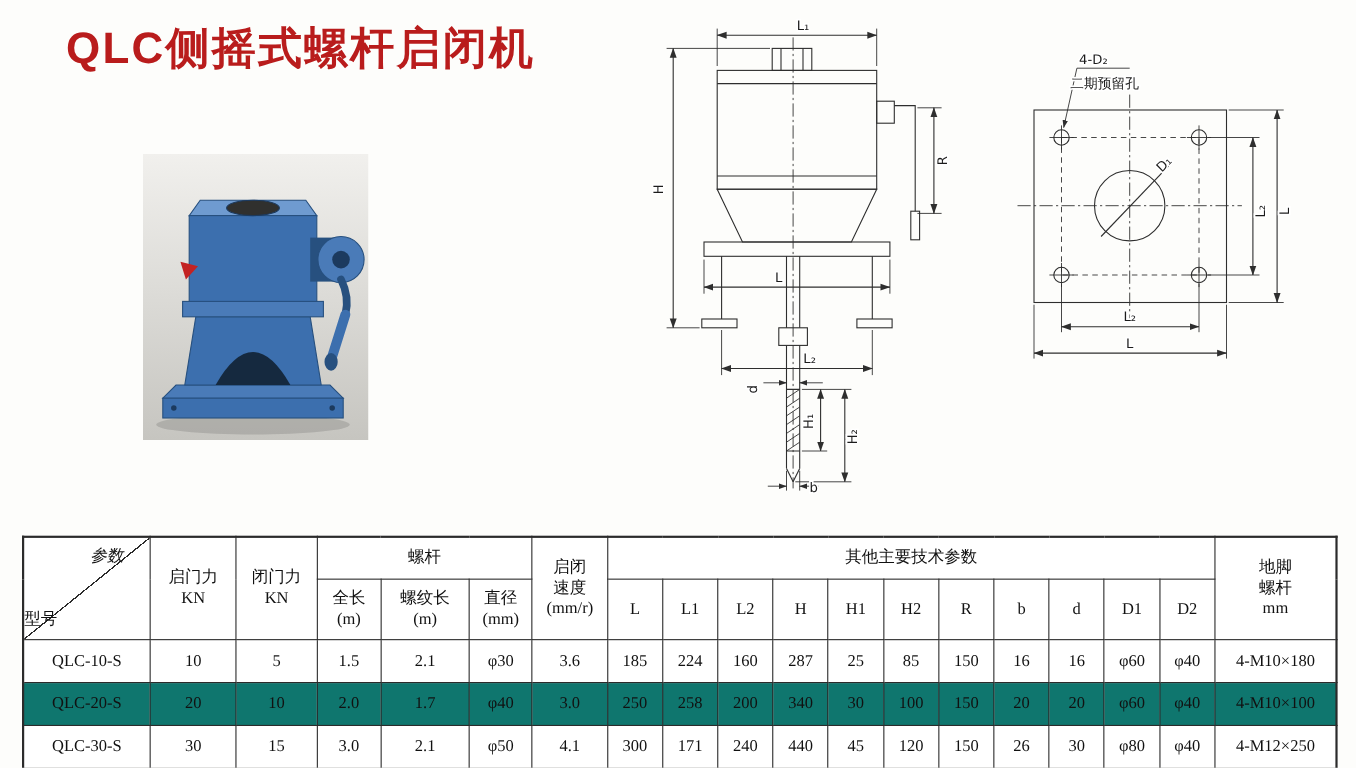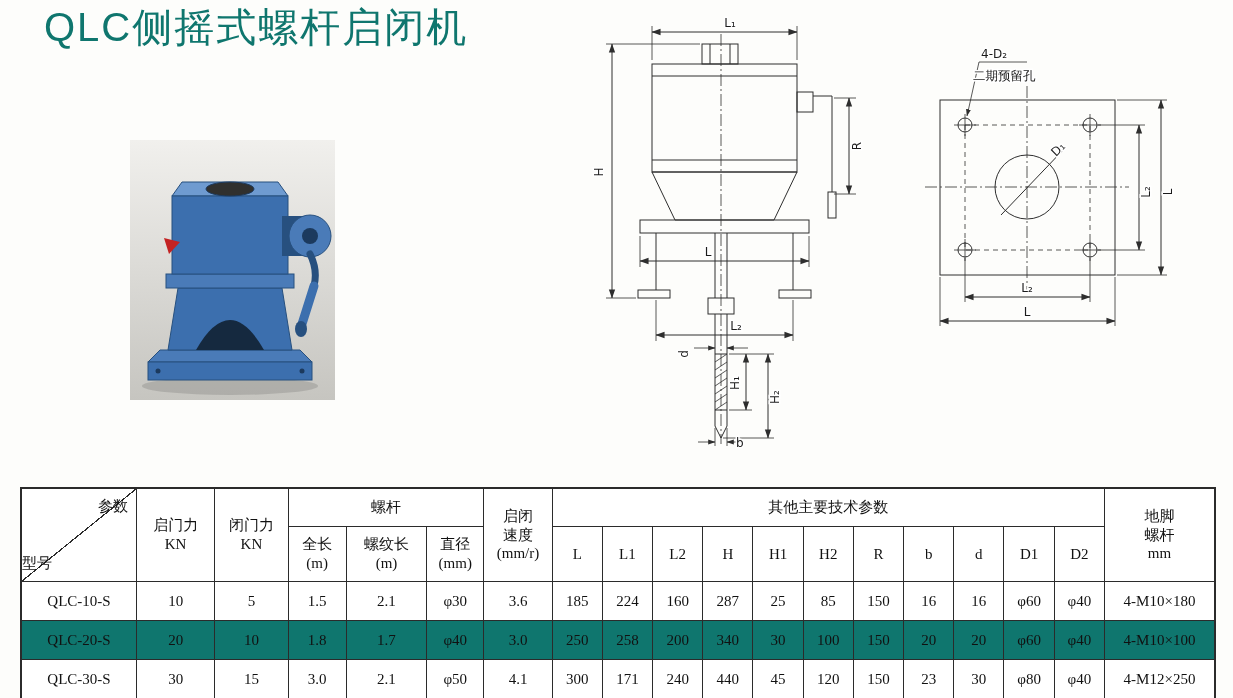--- a/index.html
+++ b/index.html
@@ -2,23 +2,23 @@
 <html><head>
 <meta charset="utf-8">
 <style>
   html,body { margin:0; padding:0; }
   body {
     width:1233px; height:698px; position:relative; overflow:hidden;
     background:#fdfdfb;
     font-family:"Liberation Serif", serif;
   }
   .title {
-    position:absolute; left:44px; top:0px; margin:0;
+    position:absolute; left:44px; top:0px; margin:16px;
     font-family:"Liberation Sans", sans-serif;
-    font-size:40px; font-weight:400; color:#0f766e; letter-spacing:2px;
+    font-size:40px; font-weight:700; color:#b91c1c; letter-spacing:2px;
   }
   .photo  { position:absolute; left:130px; top:140px; width:205px; height:260px; }
   .front-view  { position:absolute; left:582px; top:14px; }
   .flange-view { position:absolute; left:915px; top:40px; }
 
   
   .dwg line, .dwg path, .dwg rect, .dwg circle, .dwg polygon, .dwg polyline {
     stroke:#2e2e2e; fill:none; stroke-width:1;
   }
   .dwg .thin { stroke-width:0.8; }
@@ -46,21 +46,21 @@
   .spec tbody td { height:36px;margin-left:44px; }
   .spec tbody tr.alt { background:#0f766e; }
 
   th.diag { position:relative; padding:0; }
   th.diag .dl {
     position:absolute; inset:0;
     background:linear-gradient(to bottom right,
       transparent calc(50% - 0.6px), #2b2b2b calc(50% - 0.6px),
       #2b2b2b calc(50% + 0.6px), transparent calc(50% + 0.6px));
   }
-  th.diag .pp { position:absolute; top:8px; right:8px; }
+  th.diag .pp { position:absolute; top:8px; right:24px;font-style:italic; }
   th.diag .pm { position:absolute; bottom:8px; left:0; }
 </style>
 </head>
 <body>
 
 <h1 class="title">QLC侧摇式螺杆启闭机</h1>
 
 <div class="photo">
   <svg viewBox="0 0 205 260" width="205" height="260">
     <defs>
@@ -331,21 +331,21 @@
         <td>16</td>
         <td>16</td>
         <td>φ60</td>
         <td>φ40</td>
         <td>4-M10×180</td>
       </tr>
       <tr class="alt">
         <td>QLC-20-S</td>
         <td>20</td>
         <td>10</td>
-        <td>1.8</td>
+        <td>2.0</td>
         <td>1.7</td>
         <td>φ40</td>
         <td>3.0</td>
         <td>250</td>
         <td>258</td>
         <td>200</td>
         <td>340</td>
         <td>30</td>
         <td>100</td>
         <td>150</td>
@@ -363,21 +363,21 @@
         <td>2.1</td>
         <td>φ50</td>
         <td>4.1</td>
         <td>300</td>
         <td>171</td>
         <td>240</td>
         <td>440</td>
         <td>45</td>
         <td>120</td>
         <td>150</td>
-        <td>23</td>
+        <td>26</td>
         <td>30</td>
         <td>φ80</td>
         <td>φ40</td>
         <td>4-M12×250</td>
       </tr>
     </tbody>
   </table>
 </div>
 
 </body></html>

